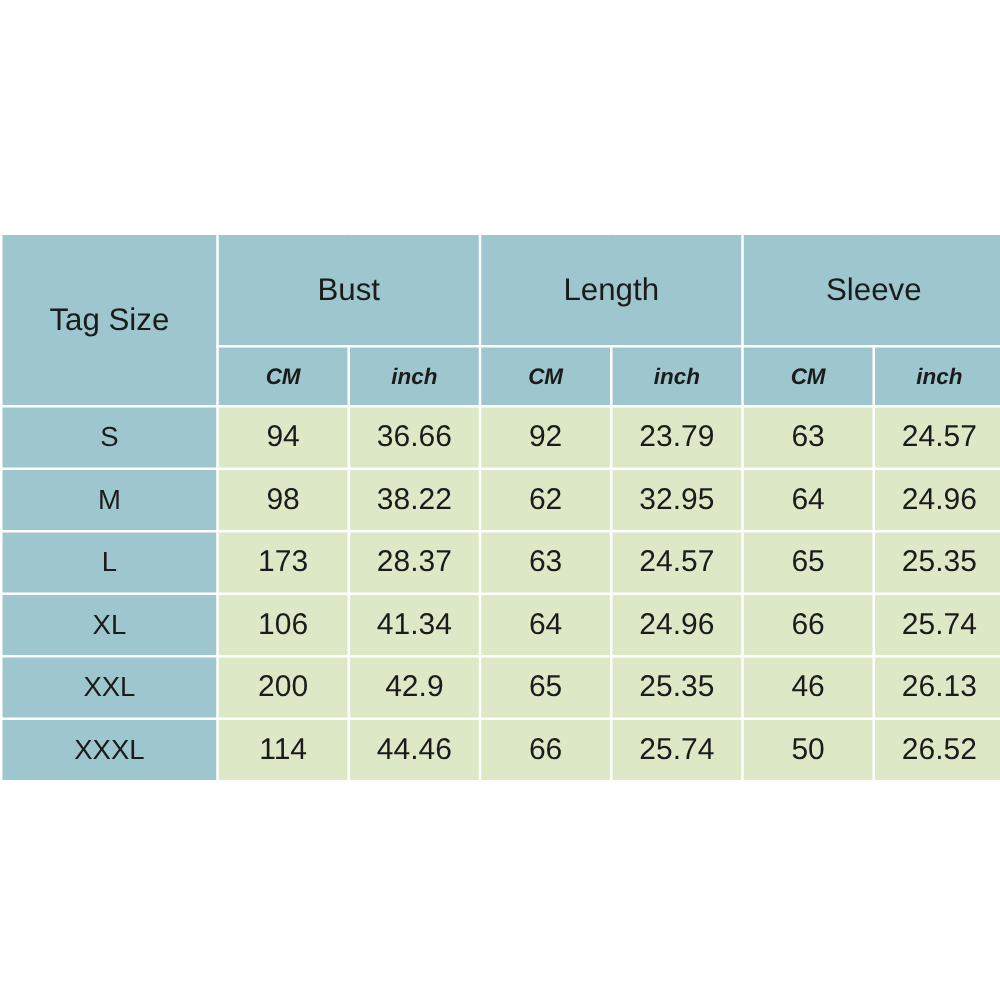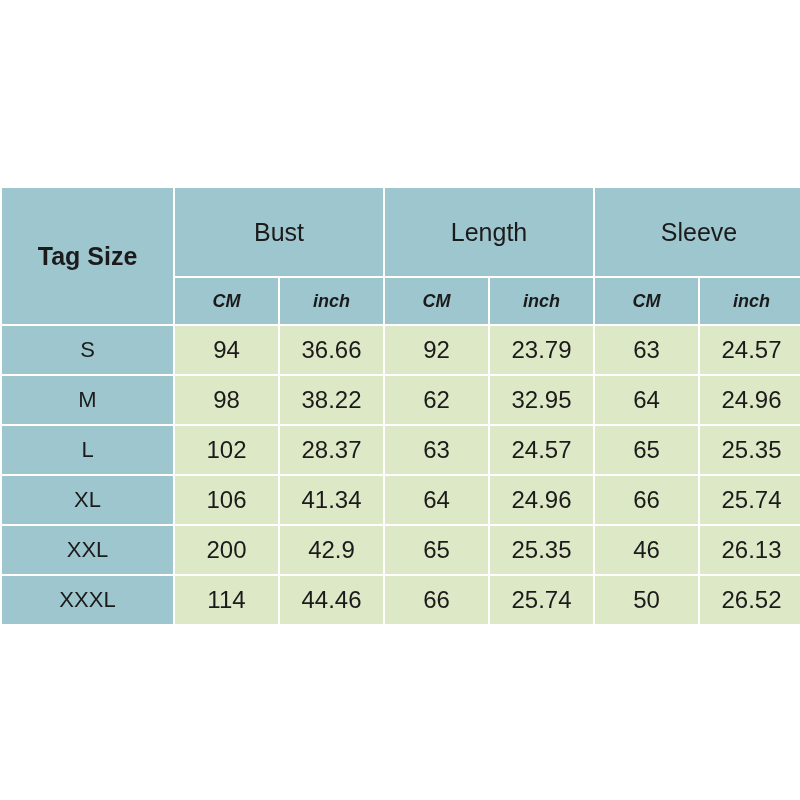--- a/index.html
+++ b/index.html
@@ -45,21 +45,21 @@
   }
   .hdr-unit {
     font-size: 18px;
     font-weight: bold;
     font-style: italic;
     height: 46px;
   }
   .tagsize-cell {
     background: #9ec6ce;
     font-size: 25px;
-    font-weight: bold;
+    font-weight: normal;
     height: 134px;
   }
   .rowlabel {
     background: #9ec6ce;
     font-size: 22px;
     height: 48px;
   }
   .valcell {
     background: #dde9c6;
     font-size: 24px;
@@ -114,21 +114,21 @@
           <td class="valcell">98</td>
           <td class="valcell">38.22</td>
           <td class="valcell">62</td>
           <td class="valcell">32.95</td>
           <td class="valcell">64</td>
           <td class="valcell">24.96</td>
         </tr>
 
         <tr>
           <td class="rowlabel">L</td>
-          <td class="valcell">102</td>
+          <td class="valcell">173</td>
           <td class="valcell">28.37</td>
           <td class="valcell">63</td>
           <td class="valcell">24.57</td>
           <td class="valcell">65</td>
           <td class="valcell">25.35</td>
         </tr>
 
         <tr>
           <td class="rowlabel">XL</td>
           <td class="valcell">106</td>

